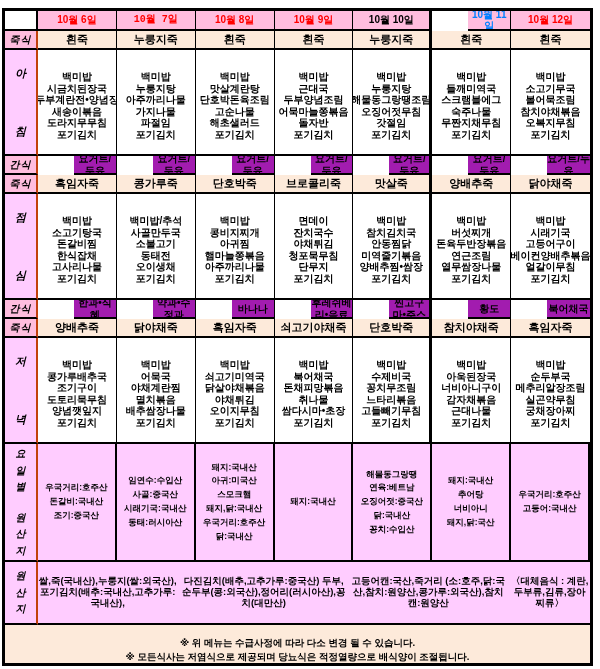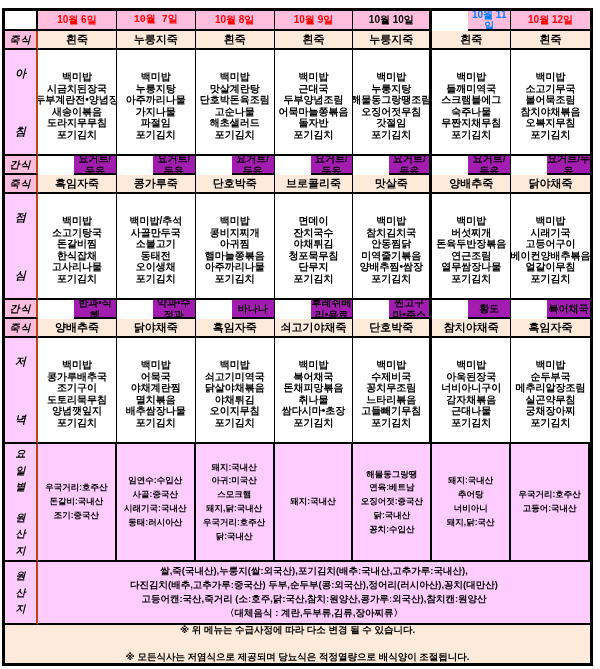--- a/index.html
+++ b/index.html
@@ -26,22 +26,22 @@
   .snack-data{ background:#a21caf; font-size:10px;margin-left:36px; }
   .meal-data{ background:#fff; flex-direction:column; justify-content:space-evenly; font-size:10px; padding:21px 1px; }
   .meal-data .item{ display:block; white-space:nowrap; }
   .small{ font-size:10px; }
   .vlabel{ background:#ffccff; flex-direction:column; font-size:11px; letter-spacing:0; }
   .meal-label{ gap:18px; }
   .wide-label{ gap:5px; font-size:10px; }
   .vgap{ height:9px; display:block; }
   .origin-data{ background:#ffccff; flex-direction:column; justify-content:center; gap:4px; font-size:8.5px; border-right:2px solid #000; padding:2px 1px; }
   .origin-data span{ white-space:nowrap; }
-  .origin-merged{ background:#ffccff; grid-column:2/-1; flex-direction:column; justify-content:center; gap:3px; font-size:9.5px; }
-  .footer-row{ background:#fdeada; grid-column:1/-1; flex-direction:column; justify-content:space-between; gap:3px; font-size:9.5px; border-bottom:none; }
+  .origin-merged{ background:#ffccff; grid-column:2/-1; flex-direction:row; justify-content:center; gap:3px; font-size:9.5px; }
+  .footer-row{ background:#fdeada; grid-column:1/-1; flex-direction:column; justify-content:flex-end; gap:3px; font-size:9.5px; border-bottom:none; }
 </style>
 </head>
 <body>
 
 <div id="menu-table">
     <div class="cell corner"></div>
     <div class="cell hdr" style="color: rgb(255, 0, 0);">10월 6일</div>
     <div class="cell hdr" style="color: rgb(255, 0, 0); font-family: Liberation Mono, monospace;">10월 7일</div>
     <div class="cell hdr" style="color: rgb(255, 0, 0);">10월 8일</div>
     <div class="cell hdr" style="color: rgb(255, 0, 0);">10월 9일</div>

